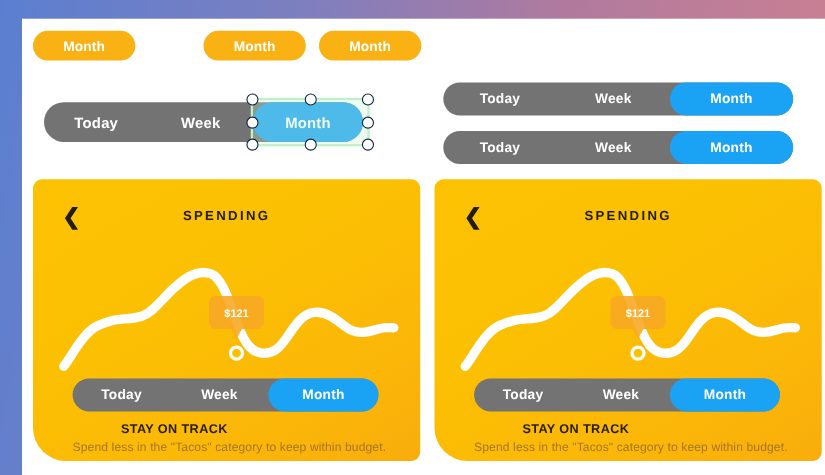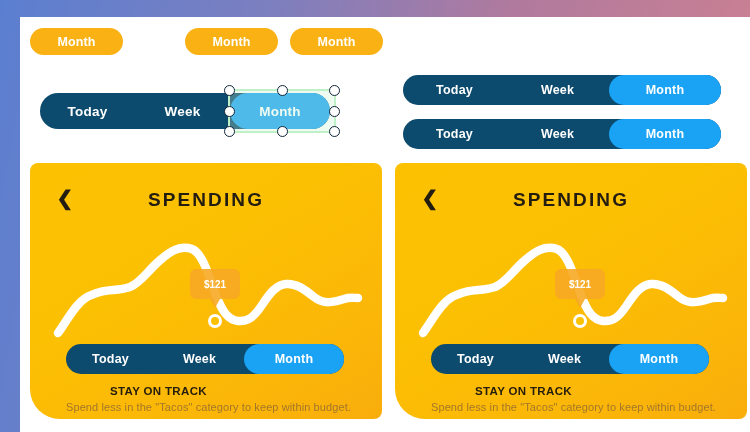--- a/index.html
+++ b/index.html
@@ -41,21 +41,21 @@
     box-sizing: border-box;
   }
   #pill-0 { left: 10px;  top: 11px; width: 93px; }
   #pill-1 { left: 165px; top: 11px; width: 93px; }
   #pill-2 { left: 270px; top: 11px; width: 93px; }
 
   
   .seg {
     position: absolute;
     border-radius: 999px;
-    background: #0c4a6e;
+    background: #737373;
     display: flex;
     align-items: center;
     box-sizing: border-box;
   }
   .seg .opt {
     flex: 1 1 0;
     height: 100%;
     display: flex;
     align-items: center;
     justify-content: center;
@@ -146,21 +146,21 @@
     line-height: 18px;
     text-align: center;
   }
   .card-title {
     position: absolute;
     left: 0;
     right: 0;
     top: 26px;
     text-align: center;
     color: #231c10;
-    font-size: 19px;
+    font-size: 12px;
     font-weight: 700;
     letter-spacing: 2.1px;
   }
   .chart {
     position: absolute;
     left: 16px;
     top: 58px;
     width: 320px;
     height: 118px;
   }

